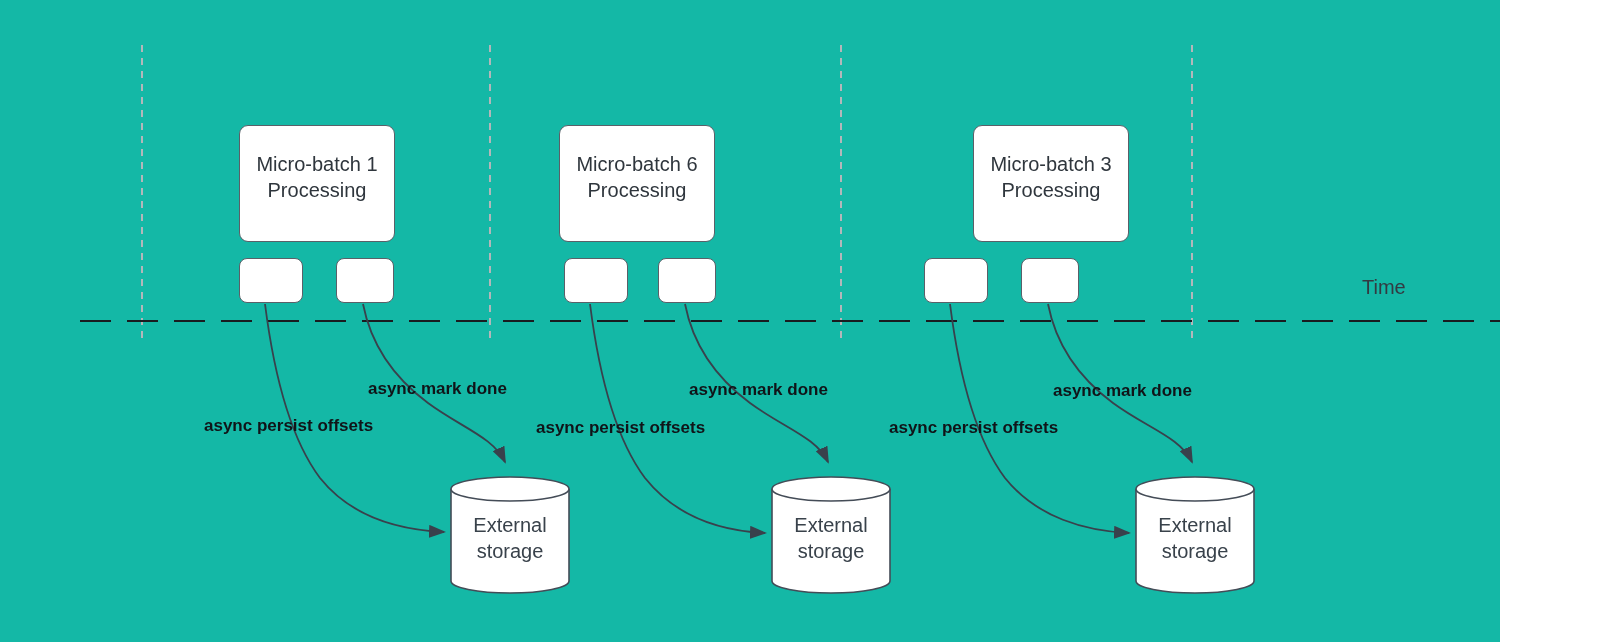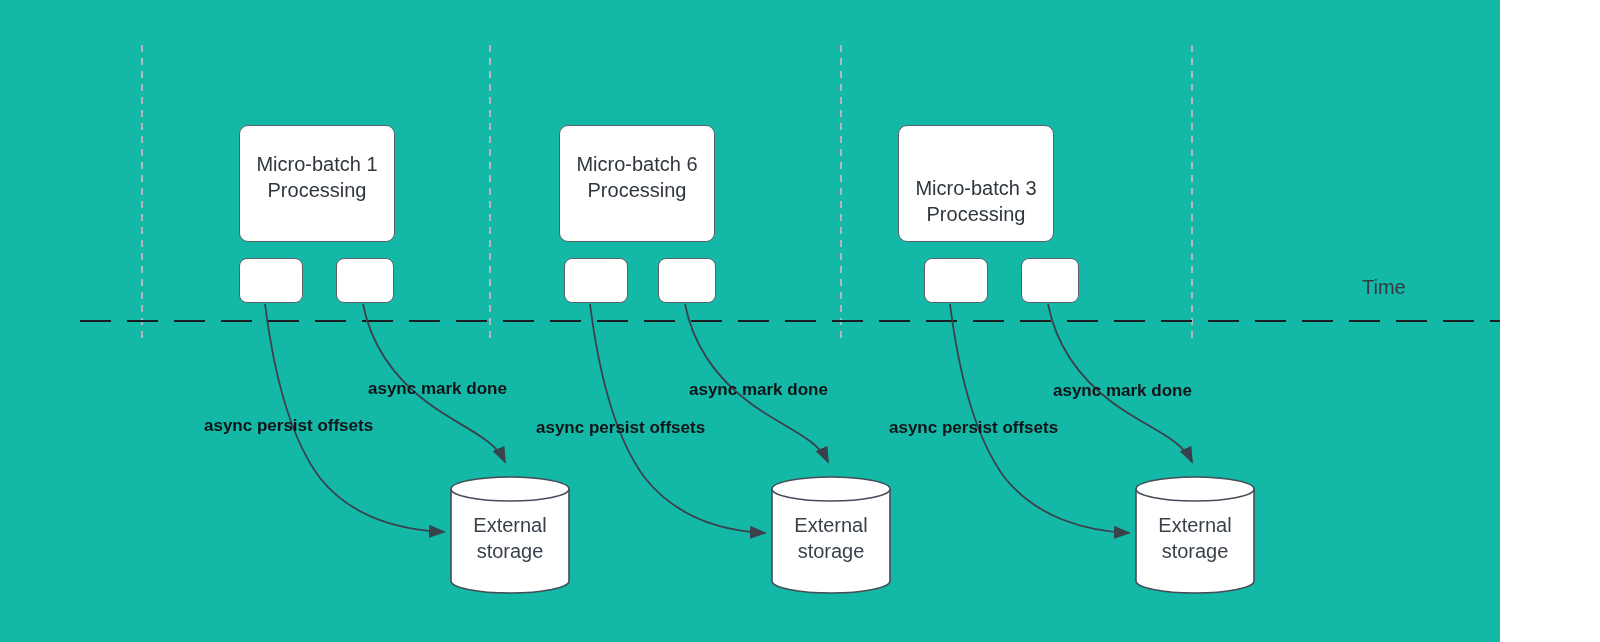--- a/index.html
+++ b/index.html
@@ -123,21 +123,21 @@
   </svg>
 
   <div class="batch-box" style="left:239px;">
     <span>Micro-batch 1</span>
     <span>Processing</span>
   </div>
   <div class="batch-box" style="left:559px;">
     <span>Micro-batch 6</span>
     <span>Processing</span>
   </div>
-  <div class="batch-box" style="left:898px;justify-content:flex-end;">
+  <div class="batch-box" style="left:973px;">
     <span>Micro-batch 3</span>
     <span>Processing</span>
   </div>
 
   <div class="mini-box wide" style="left:239px;"></div>
   <div class="mini-box narrow" style="left:336px;"></div>
   <div class="mini-box wide" style="left:564px;"></div>
   <div class="mini-box narrow" style="left:658px;"></div>
   <div class="mini-box wide" style="left:924px;"></div>
   <div class="mini-box narrow" style="left:1021px;"></div>

